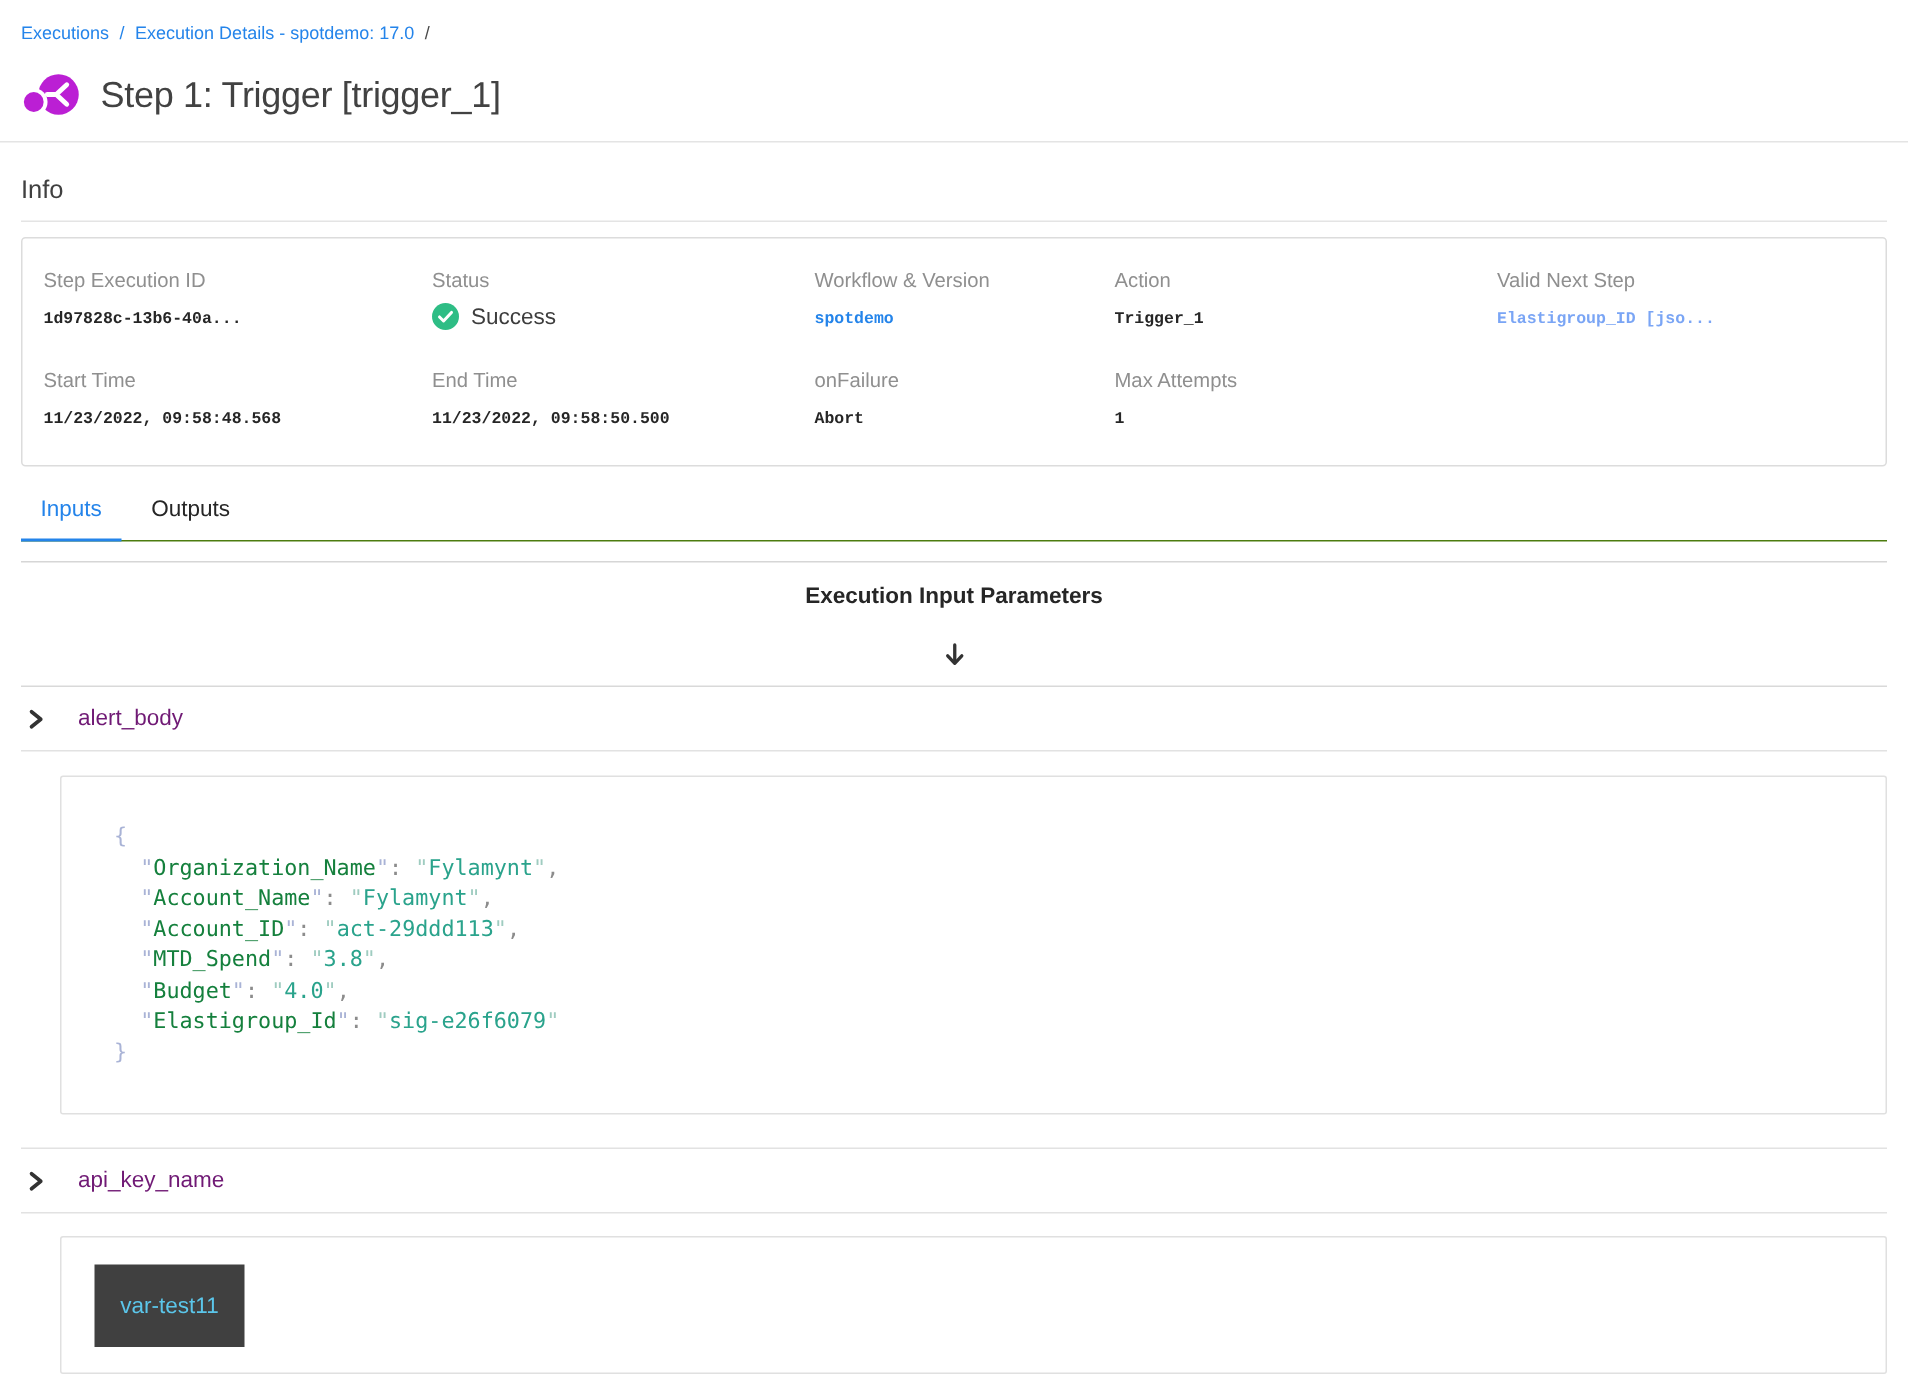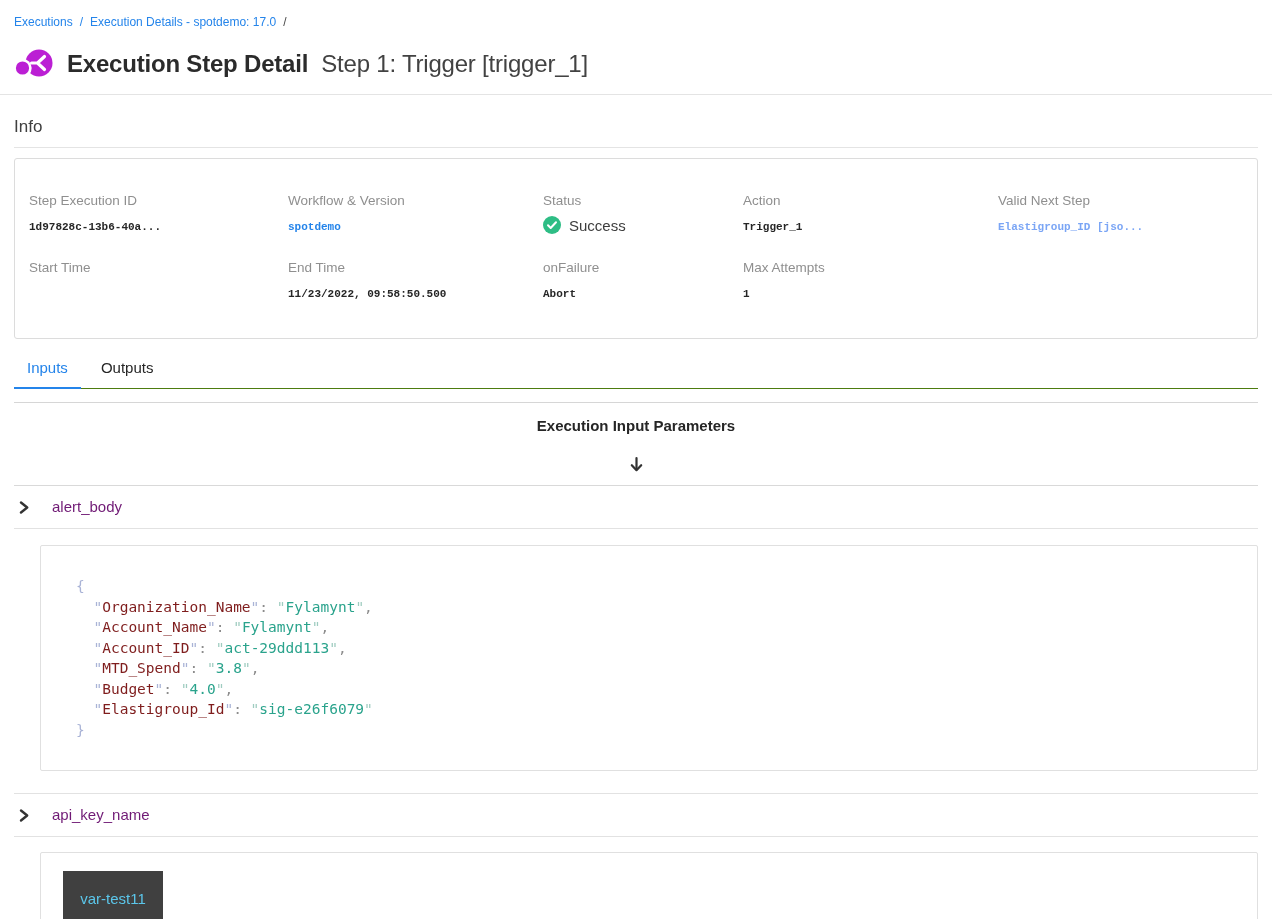--- a/index.html
+++ b/index.html
@@ -27,21 +27,21 @@
   .divider-full { border-top: 1px solid #e4e4e4; margin: 13px -14px 0; }
   .divider { border-top: 1px solid #e4e4e4; margin-top: 10px; }
   .rule-md { border-top: 1px solid #d6d6d6; margin-top: 13px; }
 
   
   .info-heading { margin-top: 22px; font-size: 17px; color: #404040; }
   .info-card {
     margin-top: 10px;
     border: 1px solid #dcdcdc;
     border-radius: 3px;
-    padding: 34px 14px;
+    padding: 20px 14px;
     display: grid;
     grid-template-columns: 259px 255px 200px 255px 1fr;
     row-gap: 23px;
   }
   .field .label { font-size: 13.5px; color: #8f8f8f; line-height: 16px; }
   .field .value { margin-top: 9px; font-size: 11px; font-weight: 700; color: #262626; line-height: 19px; font-family: Liberation Mono, monospace; }
   .field .value.link { color: #2484ea; cursor: pointer; }
   .field .value.link-light { color: #7aa5f5; cursor: pointer; }
   .status-line { display: flex; align-items: center; gap: 8px; margin-top: 7px; font-size: 15px; font-weight: 400; color: #3d3d3d; }
   .check-icon { width: 18px; height: 18px; flex: 0 0 auto; }
@@ -78,21 +78,21 @@
     margin: 16px 0 22px 26px;
     border: 1px solid #e0e0e0; border-radius: 2px;
     padding: 30px 20px 30px 35px;
   }
   .json-code { font-family: "DejaVu Sans Mono", monospace; font-size: 14.5px; line-height: 20.5px; white-space: pre; }
   .jline { min-height: 20.5px; }
   .jindent { padding-left: 2ch; }
   .jbrace { color: #a9b3d6; }
   .jq { color: #a9b3d6; }
   .jqv { color: #9fccc0; }
-  .jkey { color: #7f1d1d; }
+  .jkey { color: #15803d; }
   .jval { color: #2aa38c; }
   .jpunct { color: #8c8c8c; }
 
   
   .chip-box {
     margin: 15px 0 18px 26px;
     border: 1px solid #e0e0e0; border-radius: 2px;
     padding: 18px 0 17px 22px;
   }
   .chip {
@@ -110,58 +110,58 @@
     <span class="crumb-link">Executions</span><span class="crumb-sep">/</span><span class="crumb-link">Execution Details - spotdemo: 17.0</span><span class="crumb-sep dark">/</span>
   </div>
 
   <div class="header-row">
     <svg class="brand-icon" viewBox="0 0 40 34">
       <circle cx="25" cy="16" r="13.5" fill="#bb1fd4"></circle>
       <circle cx="8.5" cy="21" r="9.2" fill="#ffffff"></circle>
       <circle cx="8.5" cy="21" r="6.6" fill="#bb1fd4"></circle>
       <path d="M17.5 16 L23.5 16 M23.5 16 L30.5 9.5 M23.5 16 L30.5 22.5" stroke="#ffffff" stroke-width="3.2" fill="none" stroke-linecap="round" stroke-linejoin="round"></path>
     </svg>
-    <span class="page-title">Execution Step Detail</span>
     <span class="page-subtitle">Step 1: Trigger [trigger_1]</span>
   </div>
 
   <div class="divider-full"></div>
 
   <div class="info-heading">Info</div>
   <div class="divider"></div>
 
   <div class="info-card">
     <div class="field">
       <div class="label">Step Execution ID</div>
       <div class="value">1d97828c-13b6-40a...</div>
-    </div>
-    <div class="field">
-      <div class="label">Workflow &amp; Version</div>
-      <div class="value link">spotdemo</div>
     </div>
     <div class="field">
       <div class="label">Status</div>
       <div class="status-line">
         <svg class="check-icon" viewBox="0 0 18 18">
           <circle cx="9" cy="9" r="9" fill="#2ebd85"></circle>
           <path d="M5 9.3 L7.7 12 L13 6.3" stroke="#ffffff" stroke-width="2" fill="none" stroke-linecap="round" stroke-linejoin="round"></path>
         </svg>
         <span>Success</span>
       </div>
     </div>
     <div class="field">
+      <div class="label">Workflow &amp; Version</div>
+      <div class="value link">spotdemo</div>
+    </div>
+    <div class="field">
       <div class="label">Action</div>
       <div class="value">Trigger_1</div>
     </div>
     <div class="field">
       <div class="label">Valid Next Step</div>
       <div class="value link-light">Elastigroup_ID [jso...</div>
     </div>
     <div class="field">
       <div class="label">Start Time</div>
+      <div class="value">11/23/2022, 09:58:48.568</div>
     </div>
     <div class="field">
       <div class="label">End Time</div>
       <div class="value">11/23/2022, 09:58:50.500</div>
     </div>
     <div class="field">
       <div class="label">onFailure</div>
       <div class="value">Abort</div>
     </div>
     <div class="field">

